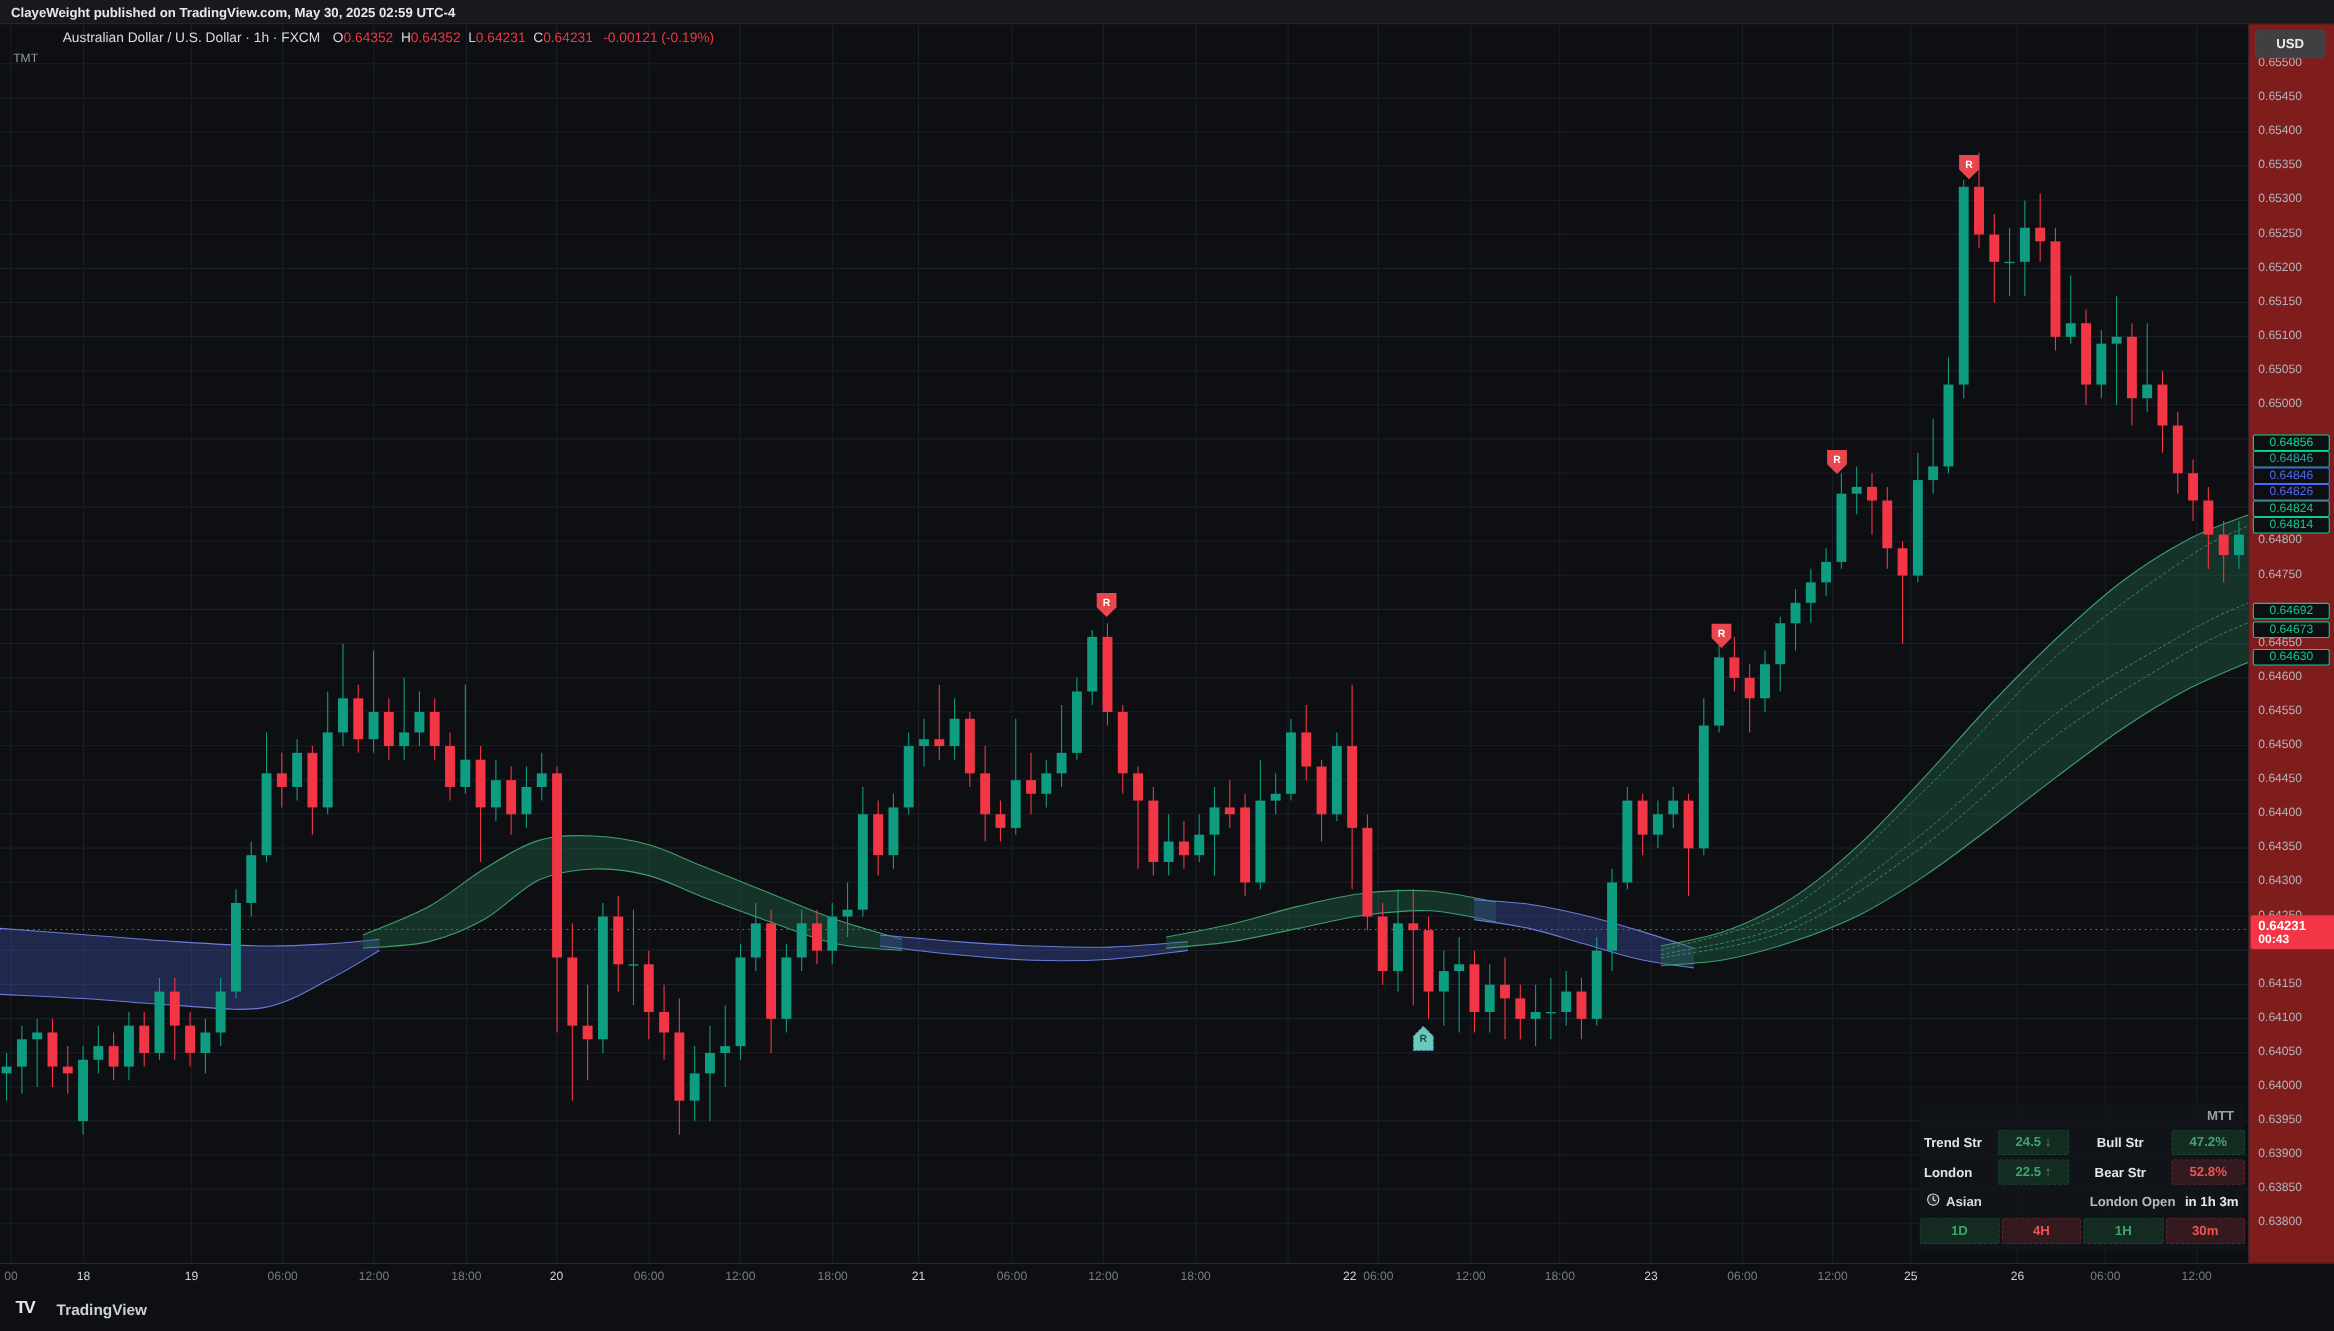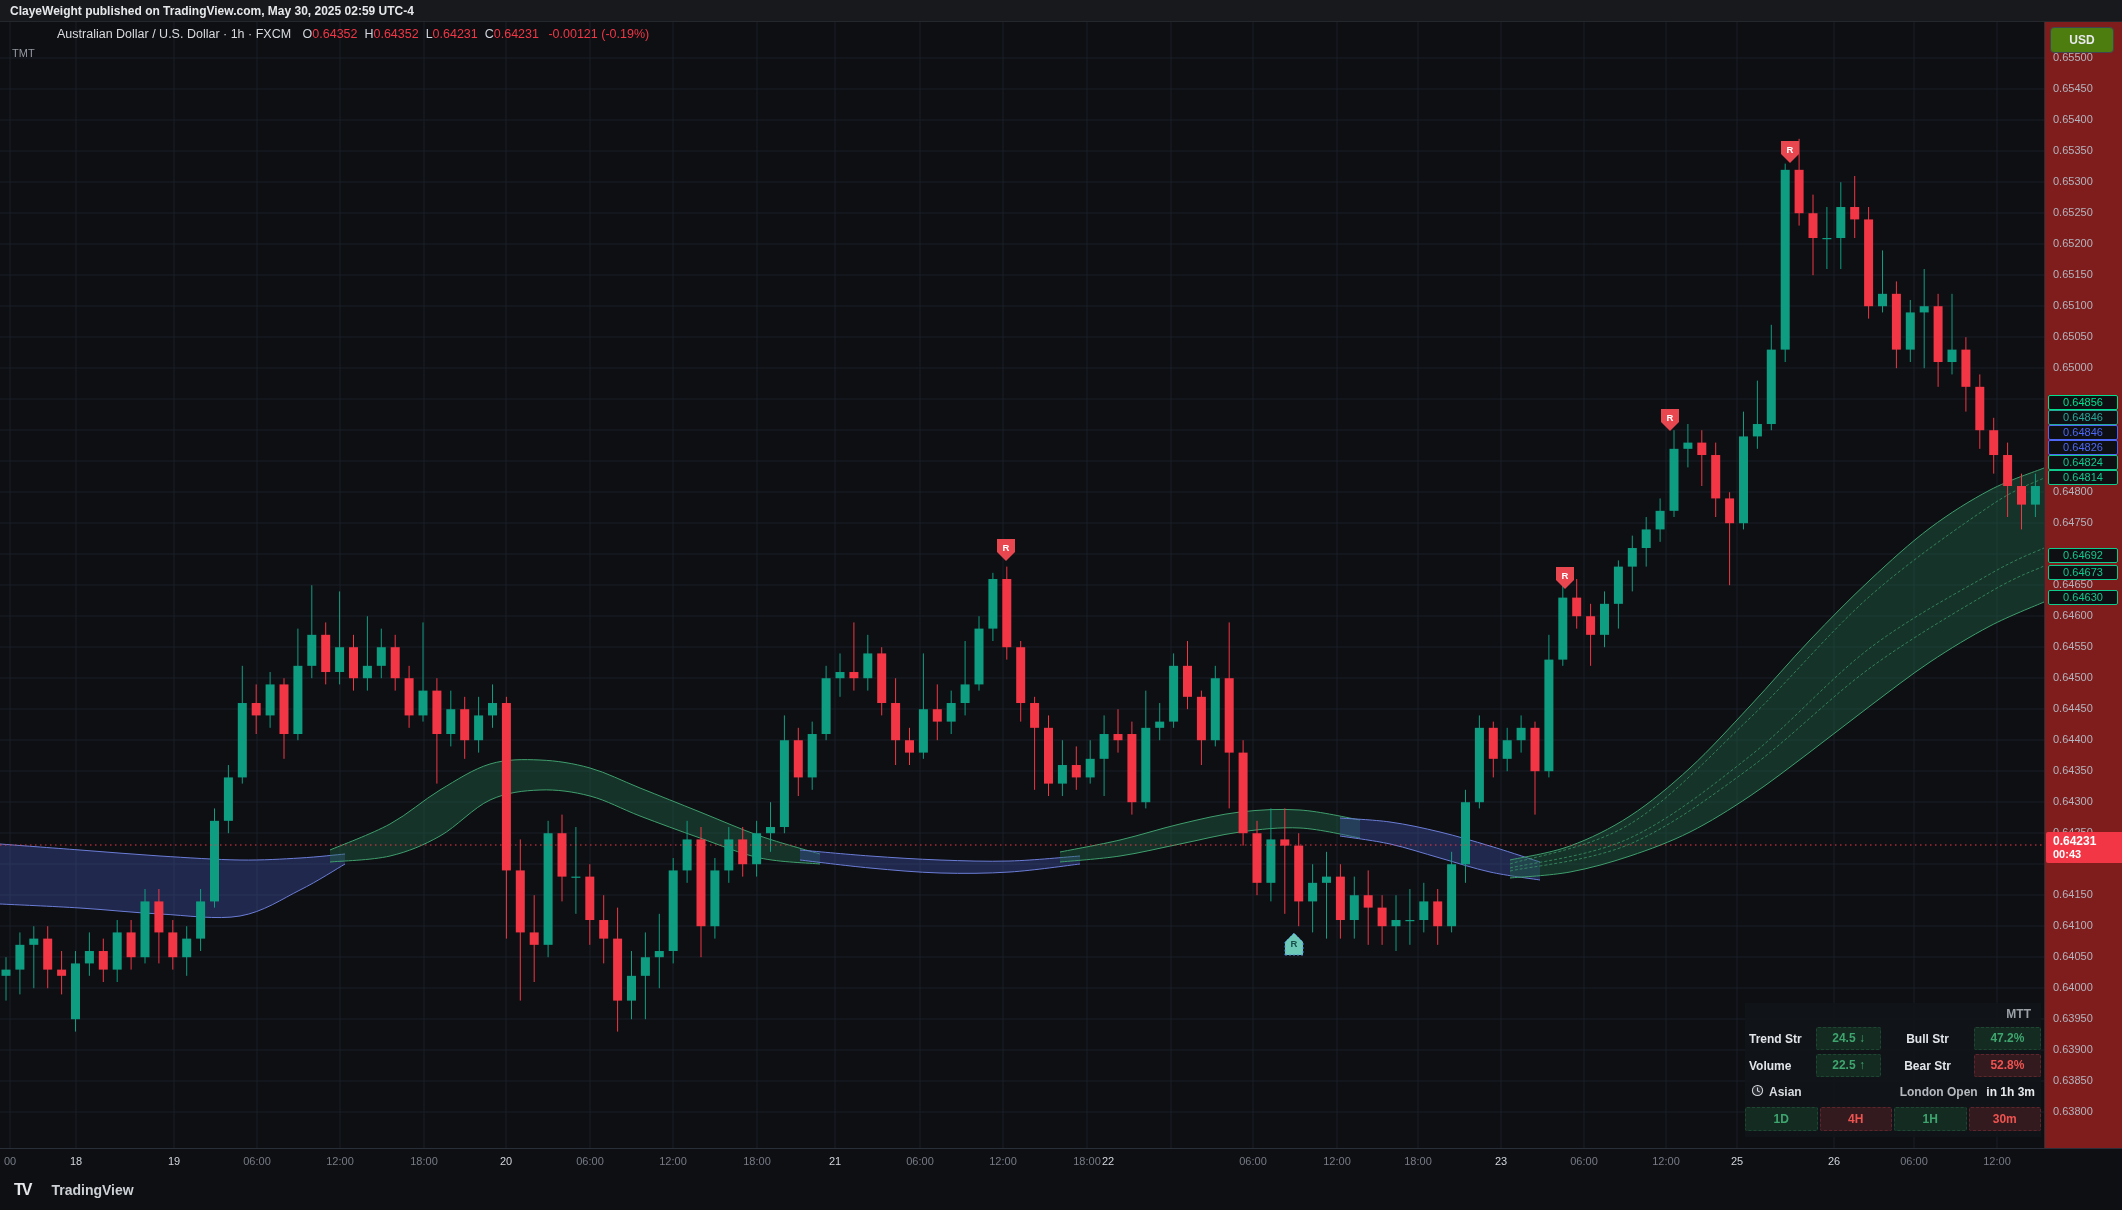--- a/index.html
+++ b/index.html
@@ -17,21 +17,21 @@
   #chart svg{position:absolute;left:0;top:-22px;}
   
   #paxis{position:absolute;left:2044px;top:22px;width:78px;height:1126px;border-left:1px solid #2a2e39;background:#7f1d1d;z-index:20;}
   .plabel{position:absolute;left:8px;color:#b2b5be;font-size:11px;}
   .ilabel{position:absolute;left:3px;width:66px;text-align:center;font-size:11px;border:1px solid;border-radius:2px;background:#0d0f13;padding:0 1px;line-height:13px;}
   .ilabel.green{color:#10c98d;border-color:#10c98d;}
   .ilabel.bright{color:#00e08e;border-color:#00e08e;}
   .ilabel.teal{color:#27a99a;border-color:#27a99a;}
   .ilabel.blue{color:#4e68f5;border-color:#4e68f5;}
   #cur-price{position:absolute;left:1px;width:72px;background:#f23645;color:#fff;border-radius:2px;text-align:left;padding:3px 0 2px 7px;font-size:12px;font-weight:bold;line-height:13px;z-index:25;}
-  #usd-btn{position:absolute;left:2050px;top:27px;width:62px;height:24px;border:1px solid #40454f;border-radius:4px;color:#e8eaed;font-size:12px;font-weight:bold;text-align:center;line-height:24px;background:#4d7c0f;z-index:40;}
+  #usd-btn{position:absolute;left:2050px;top:27px;width:62px;height:24px;border:1px solid #40454f;border-radius:4px;color:#e8eaed;font-size:12px;font-weight:bold;text-align:center;line-height:24px;background:#404040;z-index:40;}
   
   #taxis{position:absolute;left:0;top:1148px;width:2122px;height:28px;border-top:1px solid #2a2e39;background:#0d0f13;}
   .tlabel{position:absolute;top:6px;transform:translateX(-50%);color:#787b86;font-size:11px;}
   .tlabel.day{color:#d1d4dc;}
   
   #footer{position:absolute;left:0;top:1176px;width:2122px;height:34px;background:#0d0f13;}
   #tvlogo{position:absolute;left:14px;top:5px;color:#c7cace;display:flex;align-items:center;gap:21px;}
   #tvlogo .mark{font-weight:bold;font-size:16px;letter-spacing:-2px;color:#e4e6e9;}
   #tvlogo .name{font-size:14px;font-weight:bold;color:#cdd0d5;}
   
@@ -520,21 +520,21 @@
       <div class="tlabel" style="left: 340px;">12:00</div>
       <div class="tlabel" style="left: 424px;">18:00</div>
       <div class="tlabel day" style="left: 506px;">20</div>
       <div class="tlabel" style="left: 590px;">06:00</div>
       <div class="tlabel" style="left: 673px;">12:00</div>
       <div class="tlabel" style="left: 757px;">18:00</div>
       <div class="tlabel day" style="left: 835px;">21</div>
       <div class="tlabel" style="left: 920px;">06:00</div>
       <div class="tlabel" style="left: 1003px;">12:00</div>
       <div class="tlabel" style="left: 1087px;">18:00</div>
-      <div class="tlabel day" style="left: 1108px;">22</div>
+      <div class="tlabel day" style="left: 1227px;">22</div>
       <div class="tlabel" style="left: 1253px;">06:00</div>
       <div class="tlabel" style="left: 1337px;">12:00</div>
       <div class="tlabel" style="left: 1418px;">18:00</div>
       <div class="tlabel day" style="left: 1501px;">23</div>
       <div class="tlabel" style="left: 1584px;">06:00</div>
       <div class="tlabel" style="left: 1666px;">12:00</div>
       <div class="tlabel day" style="left: 1737px;">25</div>
       <div class="tlabel day" style="left: 1834px;">26</div>
       <div class="tlabel" style="left: 1914px;">06:00</div>
       <div class="tlabel" style="left: 1997px;">12:00</div>
@@ -542,21 +542,21 @@
 
   <div id="mtt">
     <div class="hdr">MTT</div>
     <div class="row">
       <div class="lab">Trend Str</div>
       <div class="cell g" id="c-trend">24.5 ↓</div>
       <div class="lab2">Bull Str</div>
       <div class="cell2 g" id="c-bull">47.2%</div>
     </div>
     <div class="row">
-      <div class="lab">Volume</div>
+      <div class="lab">London</div>
       <div class="cell g" id="c-vol">22.5 ↑</div>
       <div class="lab2">Bear Str</div>
       <div class="cell2 r" id="c-bear">52.8%</div>
     </div>
     <div class="sess">
       <span class="ic"><svg width="13" height="13" viewBox="0 0 13 13">
             <circle cx="6.5" cy="6.5" r="5.6" fill="#d7dade"></circle>
             <circle cx="6.5" cy="6.5" r="4.6" fill="#2a2d33"></circle>
             <path d="M6.5 3.4v3.3l2.2 1.2" stroke="#d7dade" stroke-width="1.1" fill="none"></path>
           </svg></span>

